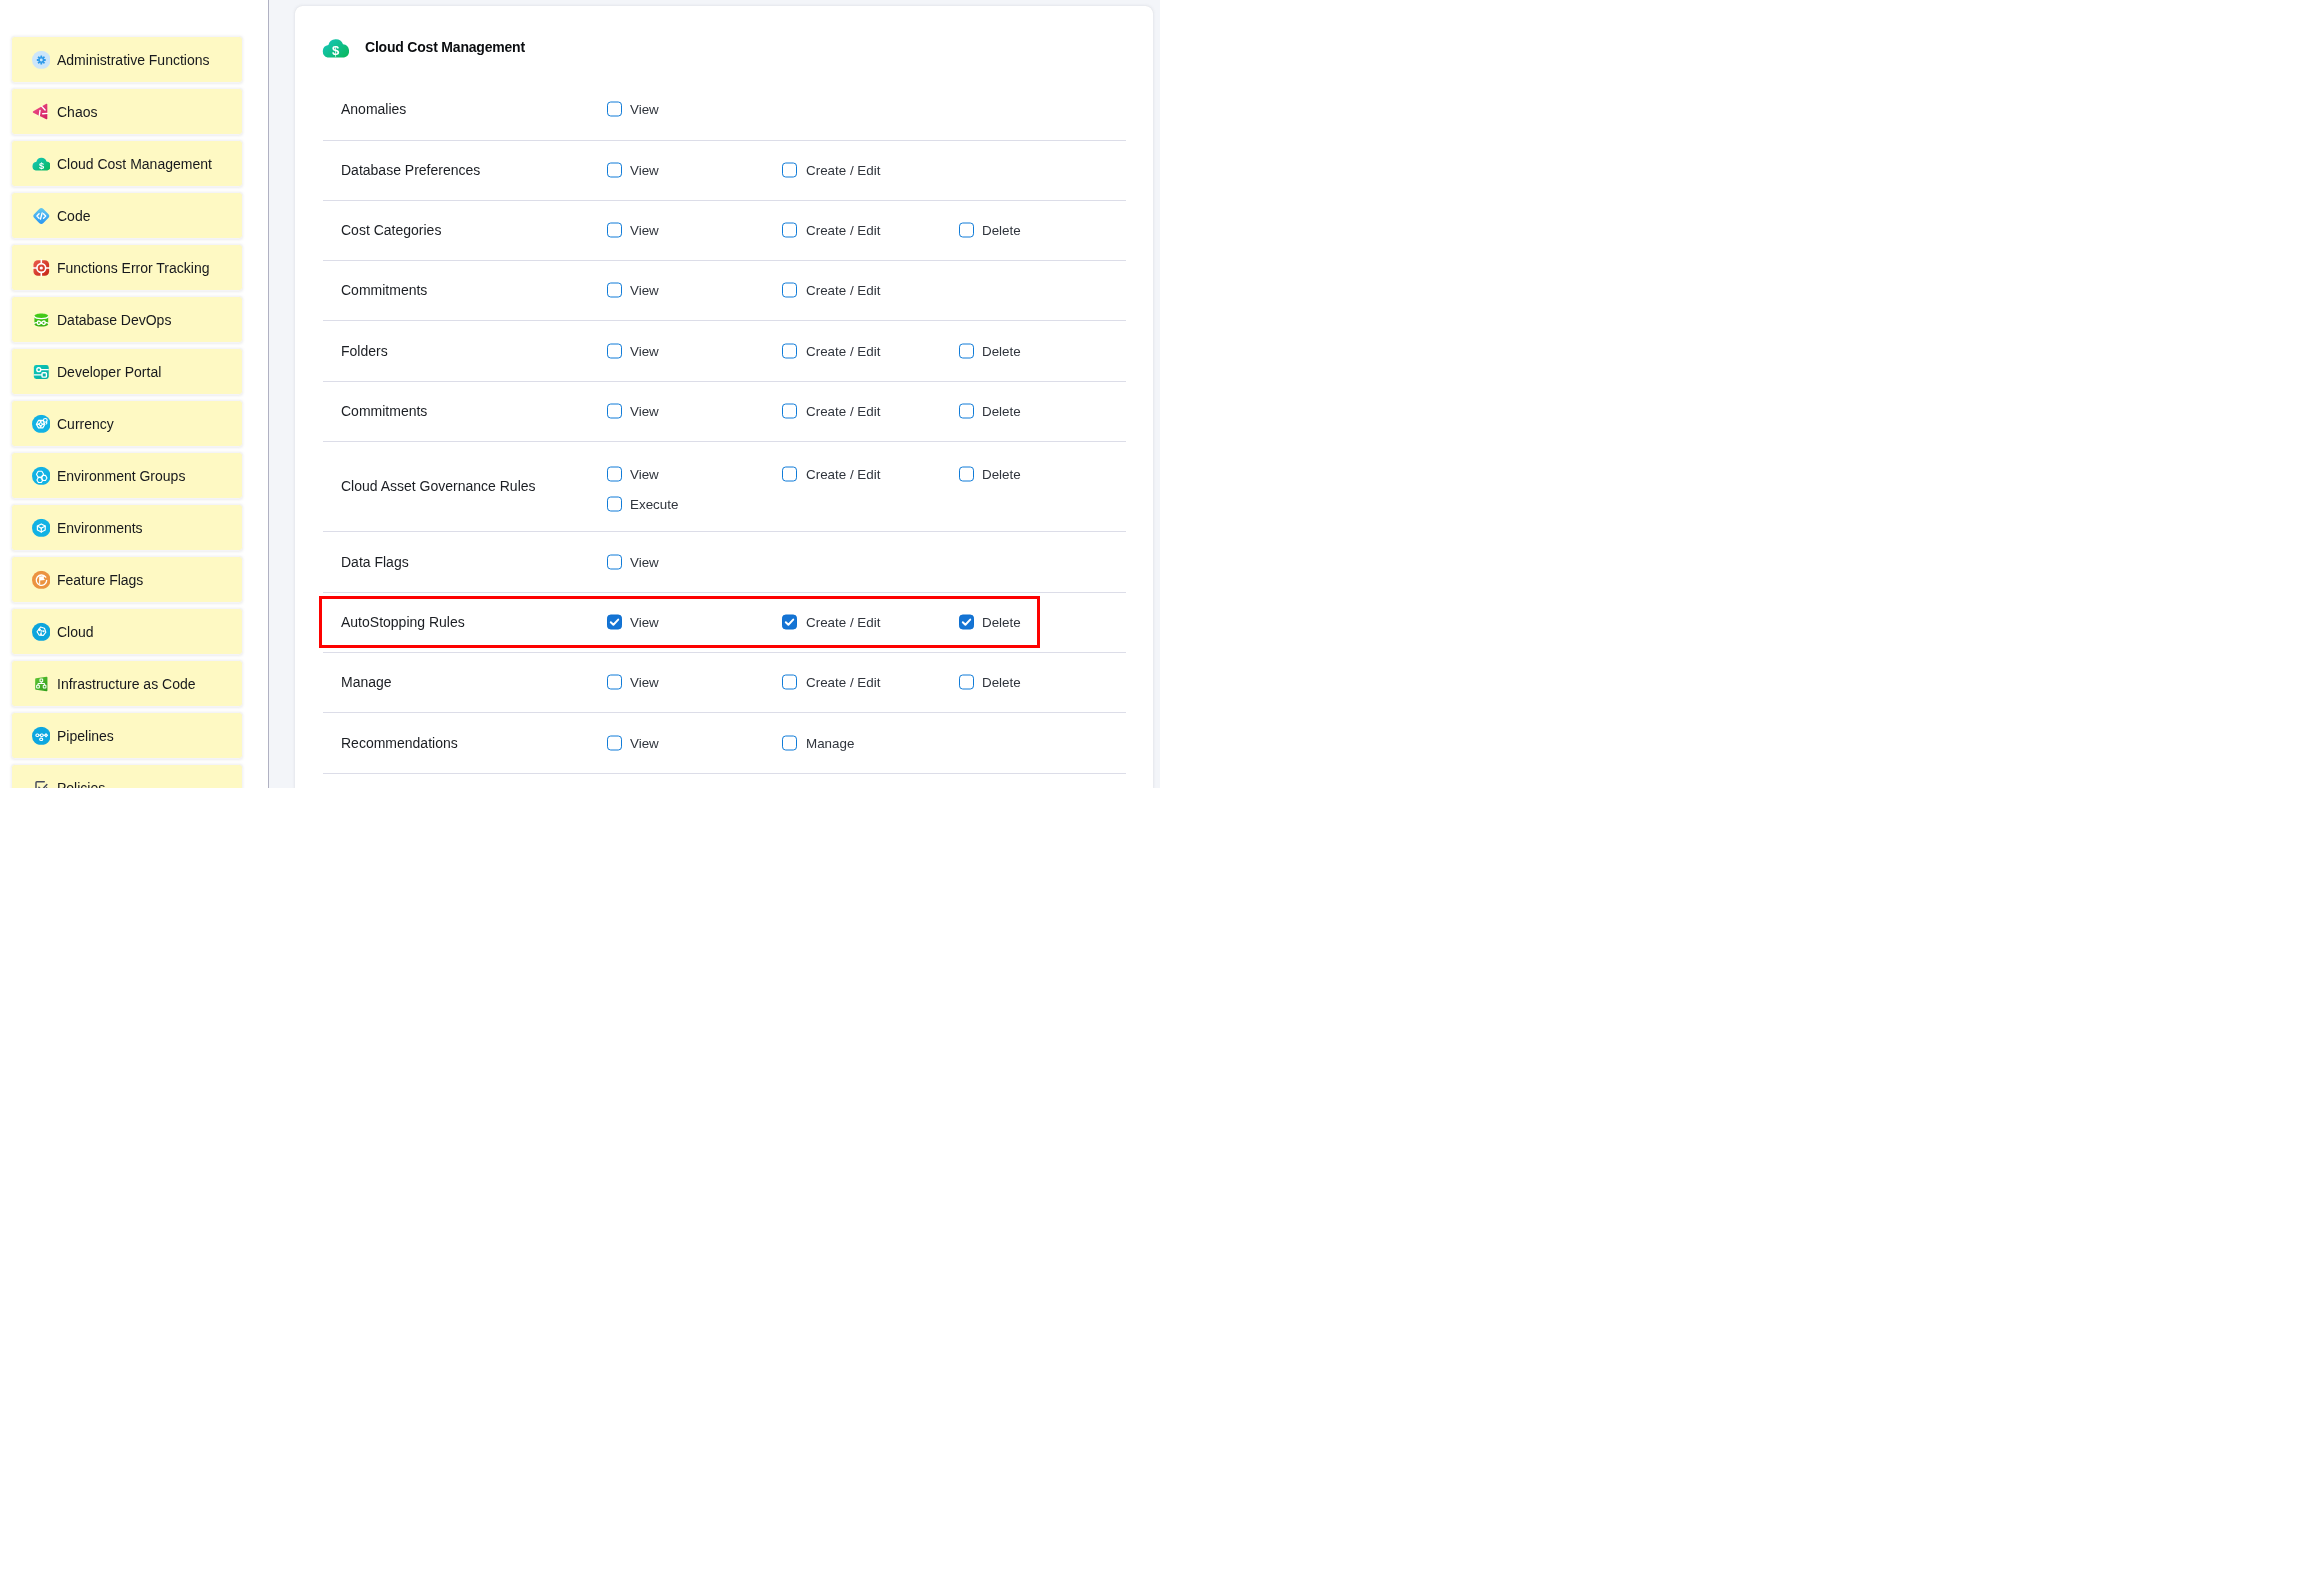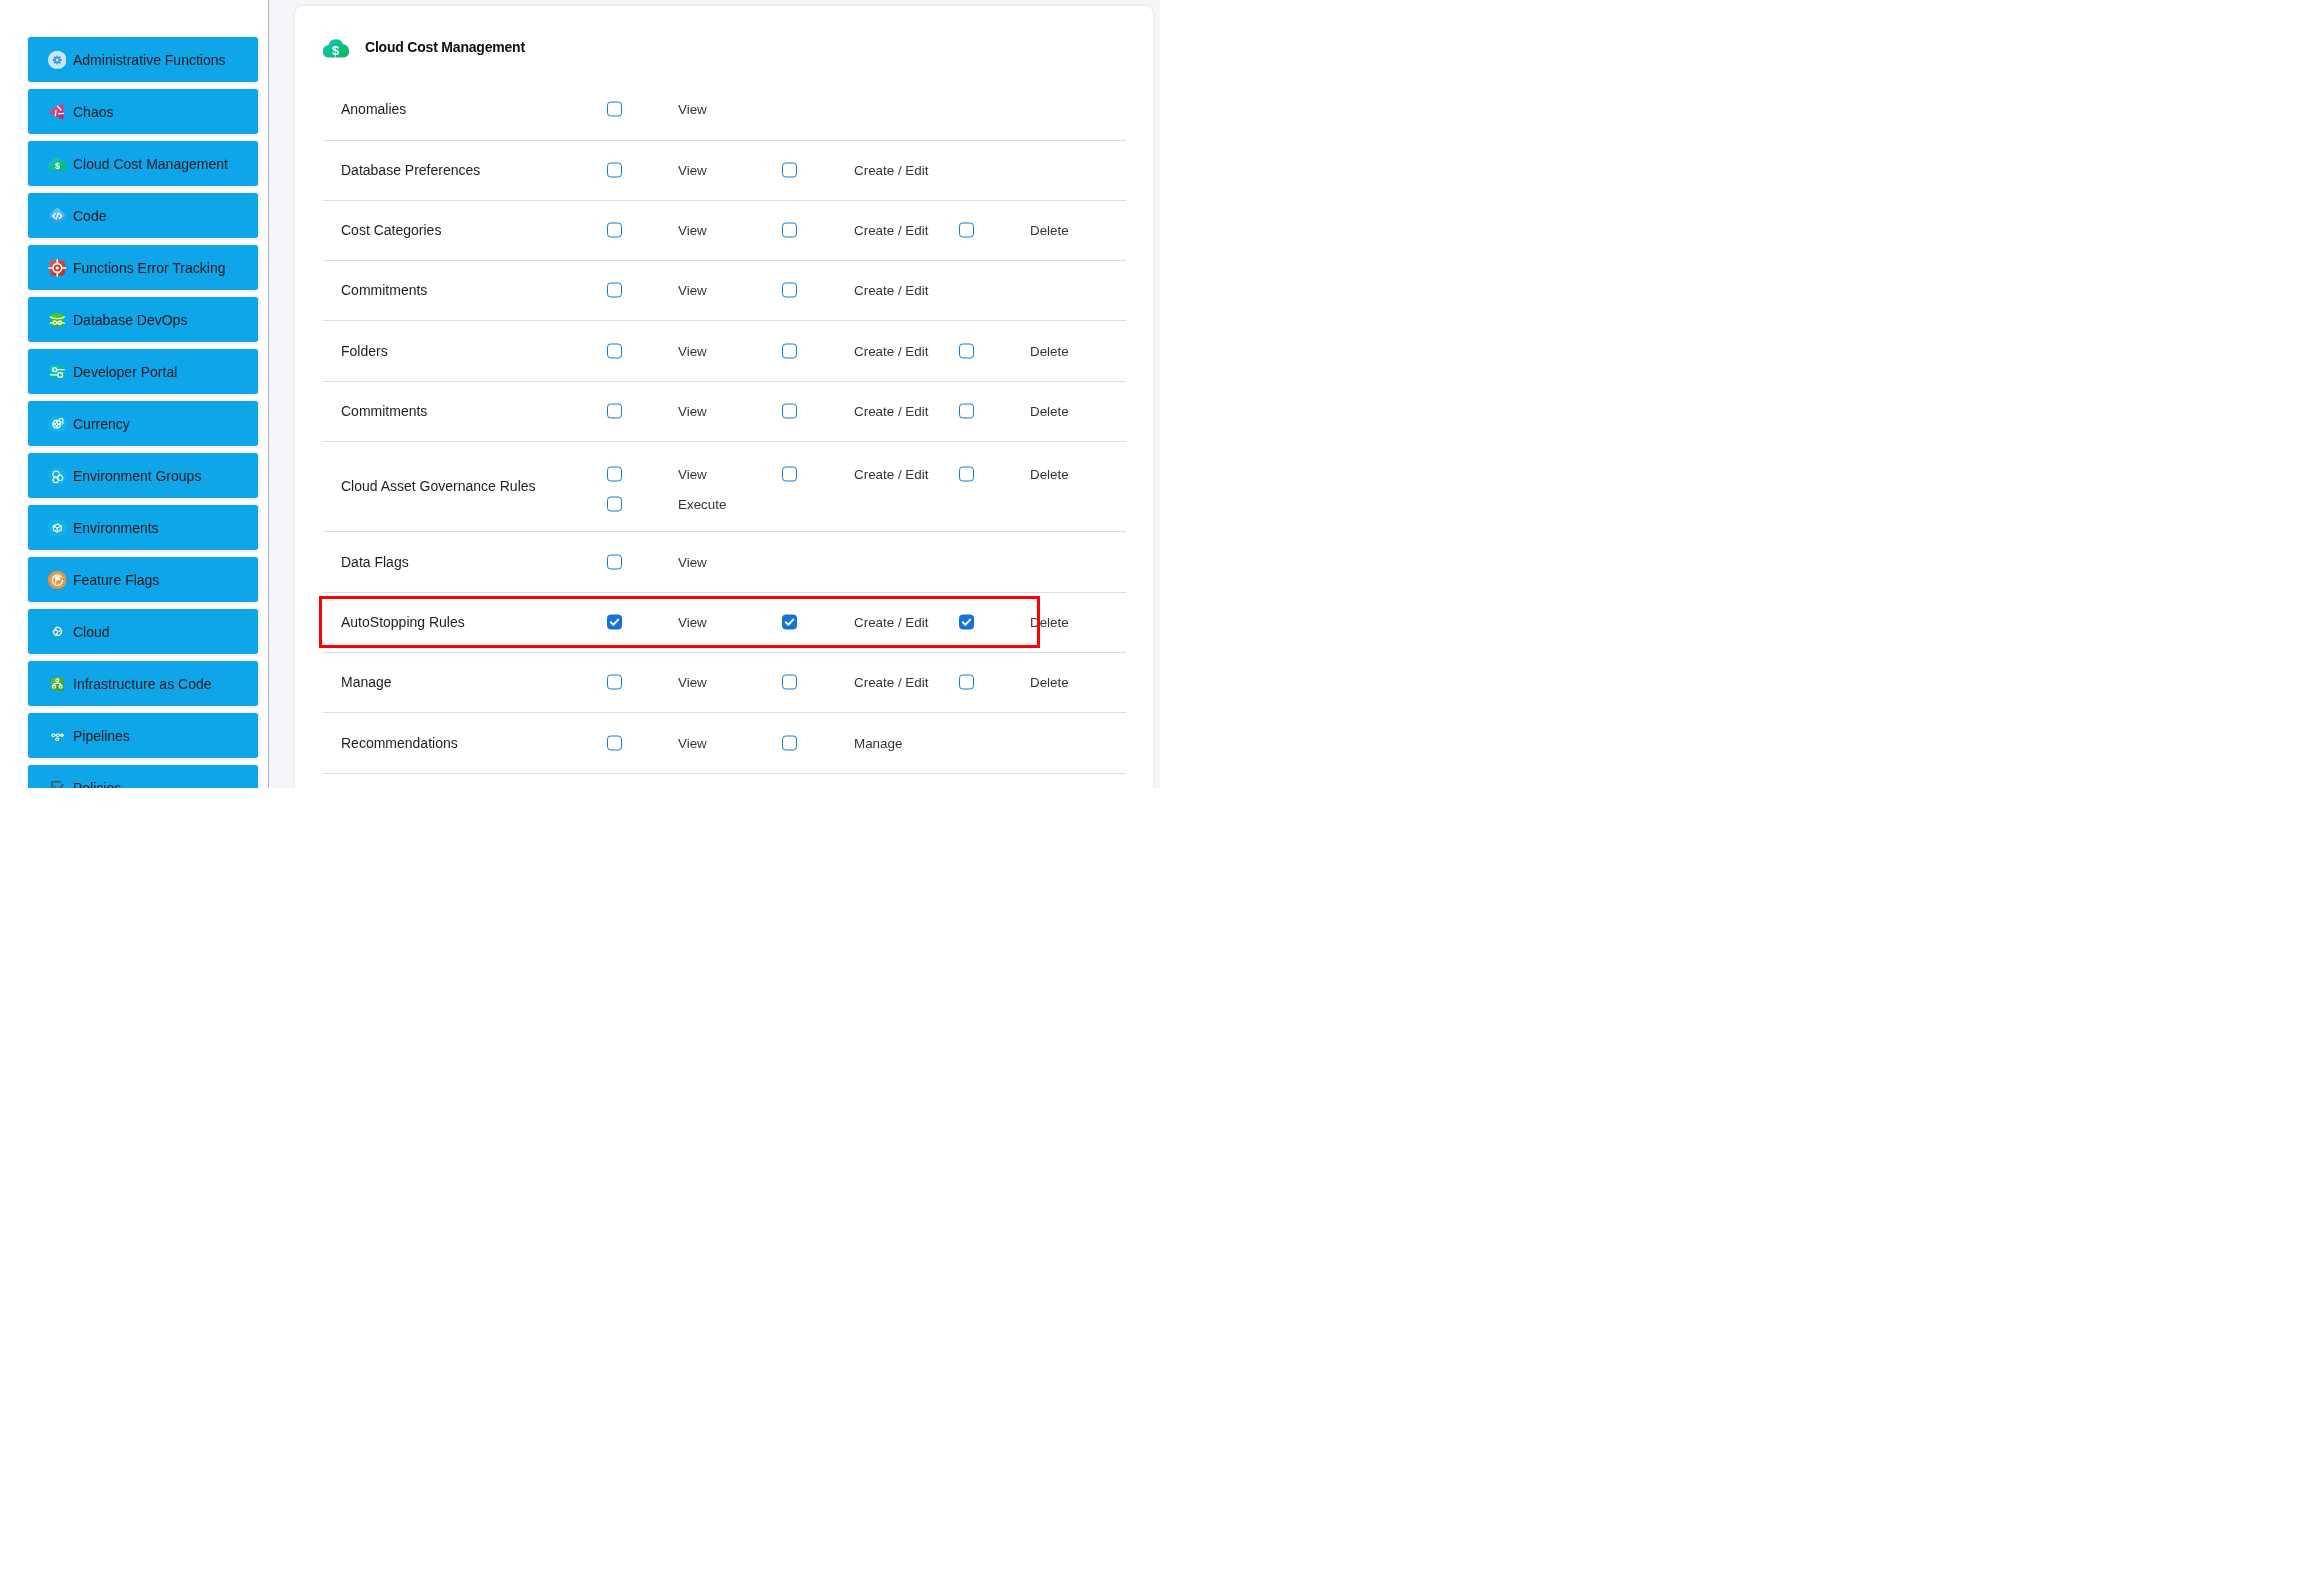--- a/index.html
+++ b/index.html
@@ -1,31 +1,31 @@
 <!DOCTYPE html>
 <html style="font-size:15px"><head>
 <meta charset="utf-8">
 <style>
 * { margin:0; padding:0; box-sizing:border-box; }
 html,body { width:1160px; height:788px; overflow:hidden; }
 body { font-family:"Liberation Sans", sans-serif; background:#ffffff; position:relative; }
 .gutter { position:absolute; left:269px; top:0; width:892px; height:788px; background:#f3f5f9; }
 .vline { position:absolute; left:268px; top:0; width:1.4px; height:788px; background:#b0b1c2; }
 .panel { position:absolute; left:295px; top:6px; width:858px; height:783px; background:#ffffff; border-radius:7.4px 7.4px 0 0; box-shadow:0 0 0.9px rgba(40,41,61,.12), 0 0.9px 3.7px rgba(96,97,112,.14); }
-.card { position:absolute; left:27px; width:232px; height:47px; background:#0ea5e9; border-radius:3.7px; box-shadow:0 0.9px 2.8px rgba(96,97,112,.12); border:0.9px solid #f4f4f7; }
+.card { position:absolute; left:11px; width:232px; height:47px; background:#fef9c3; border-radius:3.7px; box-shadow:0 0.9px 2.8px rgba(96,97,112,.12); border:0.9px solid #f4f4f7; }
 .card svg.mi { position:absolute; left:19.5px; top:50%; transform:translateY(-50%); }
 .card .lbl { position:absolute; left:45px; top:50%; transform:translateY(-50%); font-size:14px; color:#17191d; white-space:nowrap; }
 .hdr-ttl { position:absolute; left:365px; top:47px; transform:translateY(-50%); font-size:14px; font-weight:bold; letter-spacing:-0.2px; color:#0b0d10; }
 .hdr-ic { position:absolute; left:322px; top:37px; }
 .rowlbl { position:absolute; left:341px; transform:translateY(-50%); font-size:14px; color:#1b1e23; white-space:nowrap; }
 .div { position:absolute; left:323px; width:803px; height:0.9px; background:#dcdde8; }
 .cb { position:absolute; width:15px; height:15px; border:1.4px solid #0f7bd8; border-radius:3.7px; background:#fff; transform:translateY(-50%); }
 .cb.ck { background:#1574d4; border-color:#0d6fd0; }
 .cb.ck svg { position:absolute; left:0px; top:0px; }
-.cblbl { position:absolute; transform:translateY(-50%); font-size:13.4px; color:#30353d; white-space:nowrap;margin-left:48px; }
+.cblbl { position:absolute; transform:translateY(-50%); font-size:13.4px; color:#30353d; white-space:nowrap; }
 .redbox { position:absolute; left:319px; top:596px; width:721px; height:52px; border:3.2px solid #fd0100; }
 </style>
 </head>
 <body>
 <div class="gutter"></div>
 <div class="vline"></div>
 <div class="panel"></div>
 <div class="card" style="top:36px">
     <svg class="mi" width="18.6" height="18.6" viewBox="0 0 20 20">
 <circle cx="10" cy="10" r="10" fill="#cde6fa"></circle>

